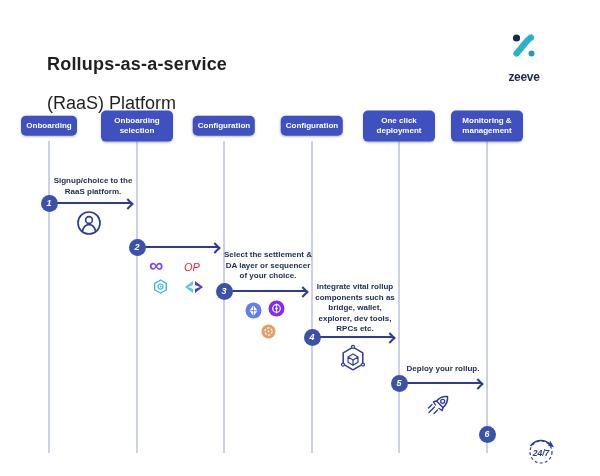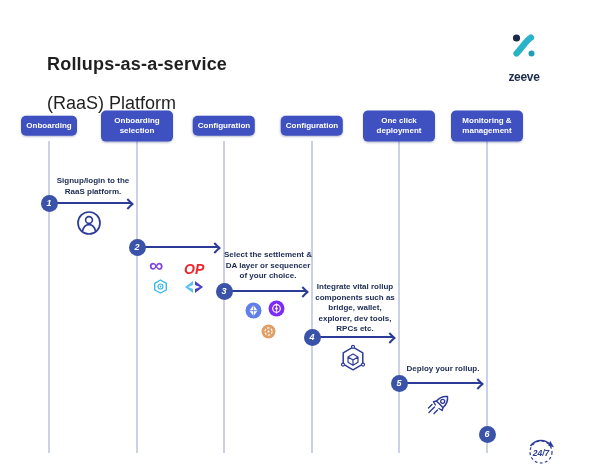--- a/index.html
+++ b/index.html
@@ -21,21 +21,21 @@
          padding:5px 5px;min-width:46px;max-width:62px;box-shadow:0 1px 2px rgba(20,30,90,.25);}
   .num{position:absolute;width:17px;height:17px;border-radius:50%;background:#3a53a8;color:#fff;
        font-size:9px;font-style:italic;font-weight:700;display:flex;align-items:center;
        justify-content:center;z-index:2;}
   .arrow{position:absolute;height:2px;background:#2c3b97;}
   .arrow::after{content:"";position:absolute;right:-1px;top:-2.5px;width:6px;height:6px;
        border-top:2px solid #2c3b97;border-right:2px solid #2c3b97;transform:rotate(45deg);}
   .note{position:absolute;text-align:center;font-size:8px;font-weight:600;color:#1b2a52;line-height:1.32;}
   .logo{position:absolute;}
   .glyph{position:absolute;line-height:1;}
-  .op{font-size:14px;font-style:italic;font-weight:700;color:#f0262c;}
+  .op{font-size:11px;font-style:italic;font-weight:400;color:#f0262c;}
   .infinity{font-size:20px;font-weight:700;color:#8247e5;}
 </style>
 </head>
 <body>
 
 <div class="canvas">
 
   <div class="title">
     <div class="l1">Rollups-as-a-service</div>
     <div class="l2">(RaaS) Platform</div>
@@ -70,21 +70,21 @@
   <div class="arrow" style="left:320px;width:73px;top:336px"></div>
   <div class="arrow" style="left:407px;width:74px;top:382px"></div>
 
   <div class="num" style="left:40.5px;top:194.5px">1</div>
   <div class="num" style="left:128.5px;top:238.5px">2</div>
   <div class="num" style="left:215.5px;top:282.5px">3</div>
   <div class="num" style="left:303.5px;top:328.5px">4</div>
   <div class="num" style="left:390.5px;top:374.5px">5</div>
   <div class="num" style="left:478.5px;top:425.5px">6</div>
 
-  <div class="note" style="left:48px;width:90px;top:176px">Signup/login to the RaaS platform.</div>
+  <div class="note" style="left:48px;width:90px;top:176px">Signup/choice to the RaaS platform.</div>
   <div class="note" style="left:222px;width:92px;top:250px">Select the settlement &amp; DA layer or sequencer of your choice.</div>
   <div class="note" style="left:311px;width:88px;top:282px">Integrate vital rollup components such as bridge, wallet, explorer, dev tools, RPCs etc.</div>
   <div class="note" style="left:398px;width:90px;top:364px">Deploy your rollup.</div>
 
   <svg class="logo" style="left:76px;top:210px" width="26" height="26" viewBox="0 0 26 26">
     <circle cx="13" cy="13" r="11" stroke="#2c3b97" stroke-width="1.7" fill="none"></circle>
     <circle cx="13" cy="10" r="3.4" stroke="#2c3b97" stroke-width="1.6" fill="none"></circle>
     <path d="M6.5,21 C7.6,16.2 10,14.6 13,14.6 C16,14.6 18.4,16.2 19.5,21" stroke="#2c3b97" stroke-width="1.6" fill="none" stroke-linecap="round"></path>
   </svg>
 

